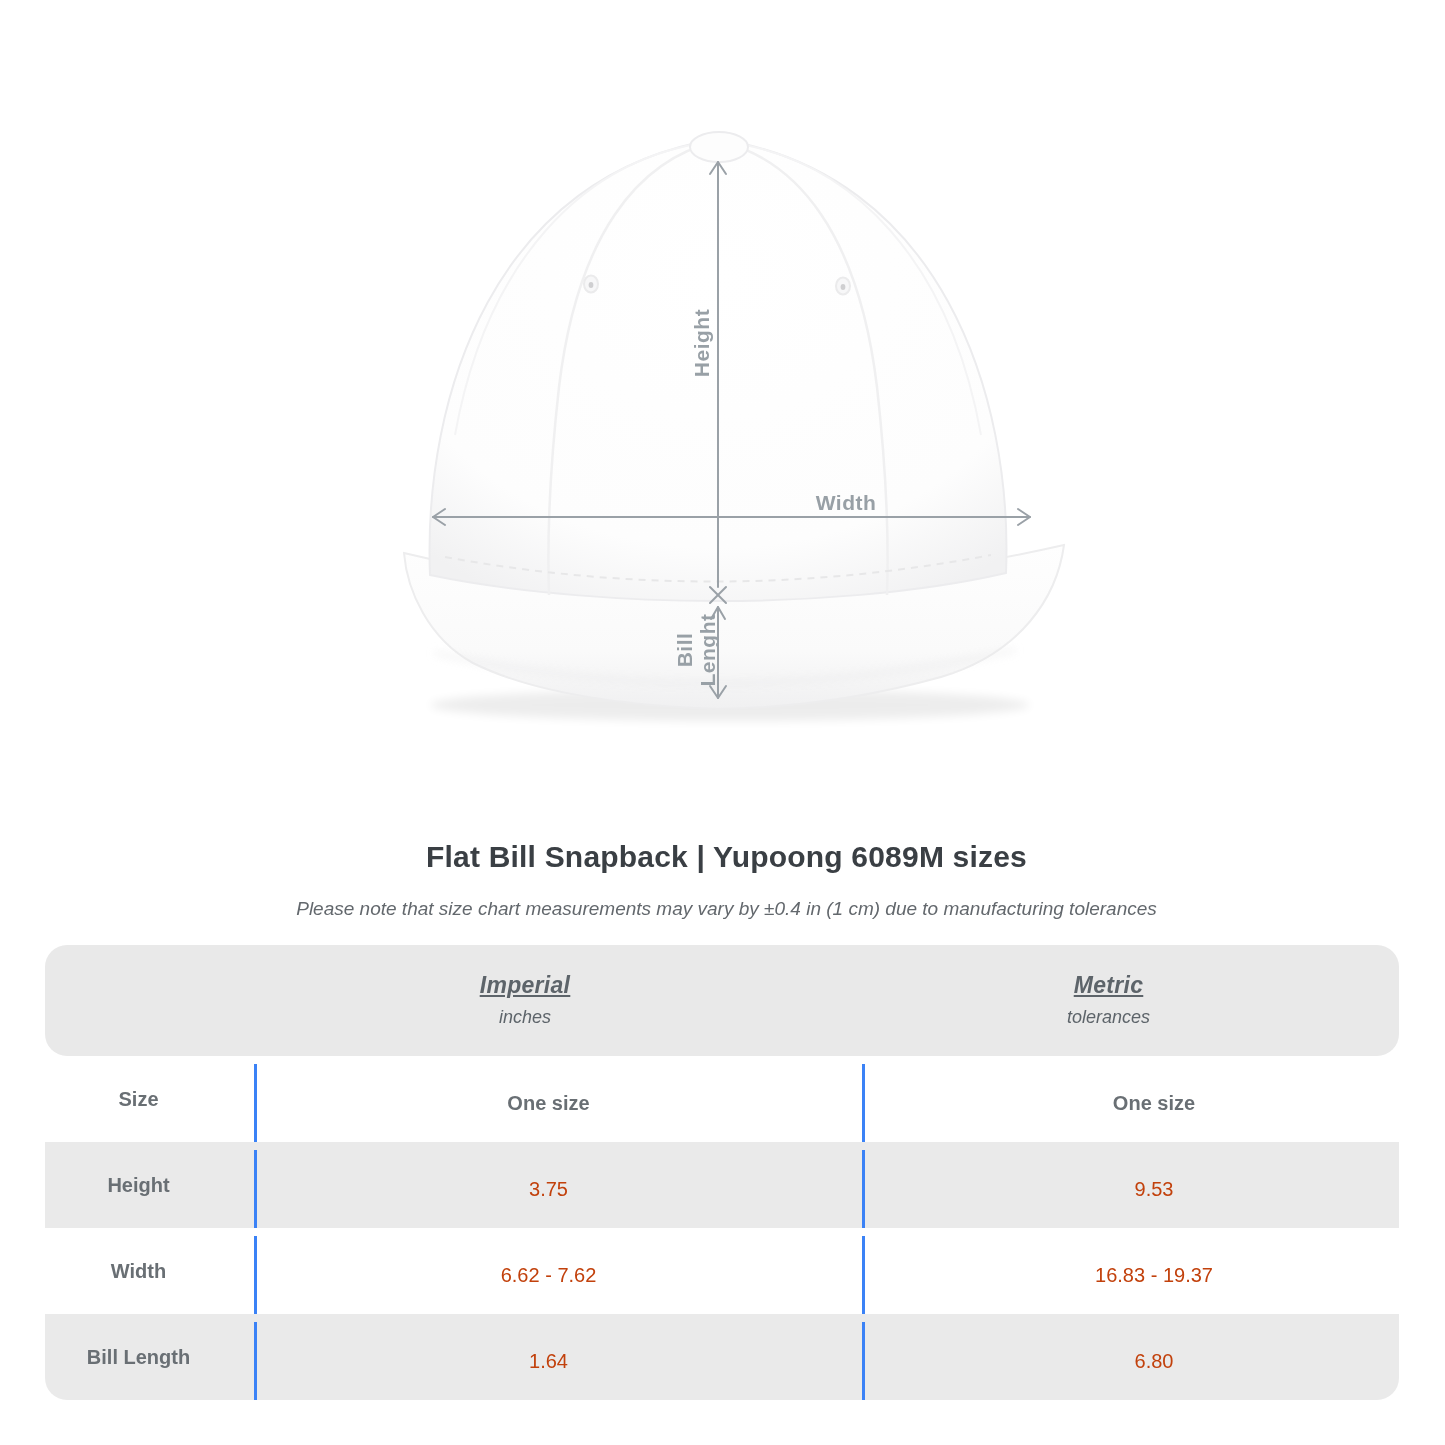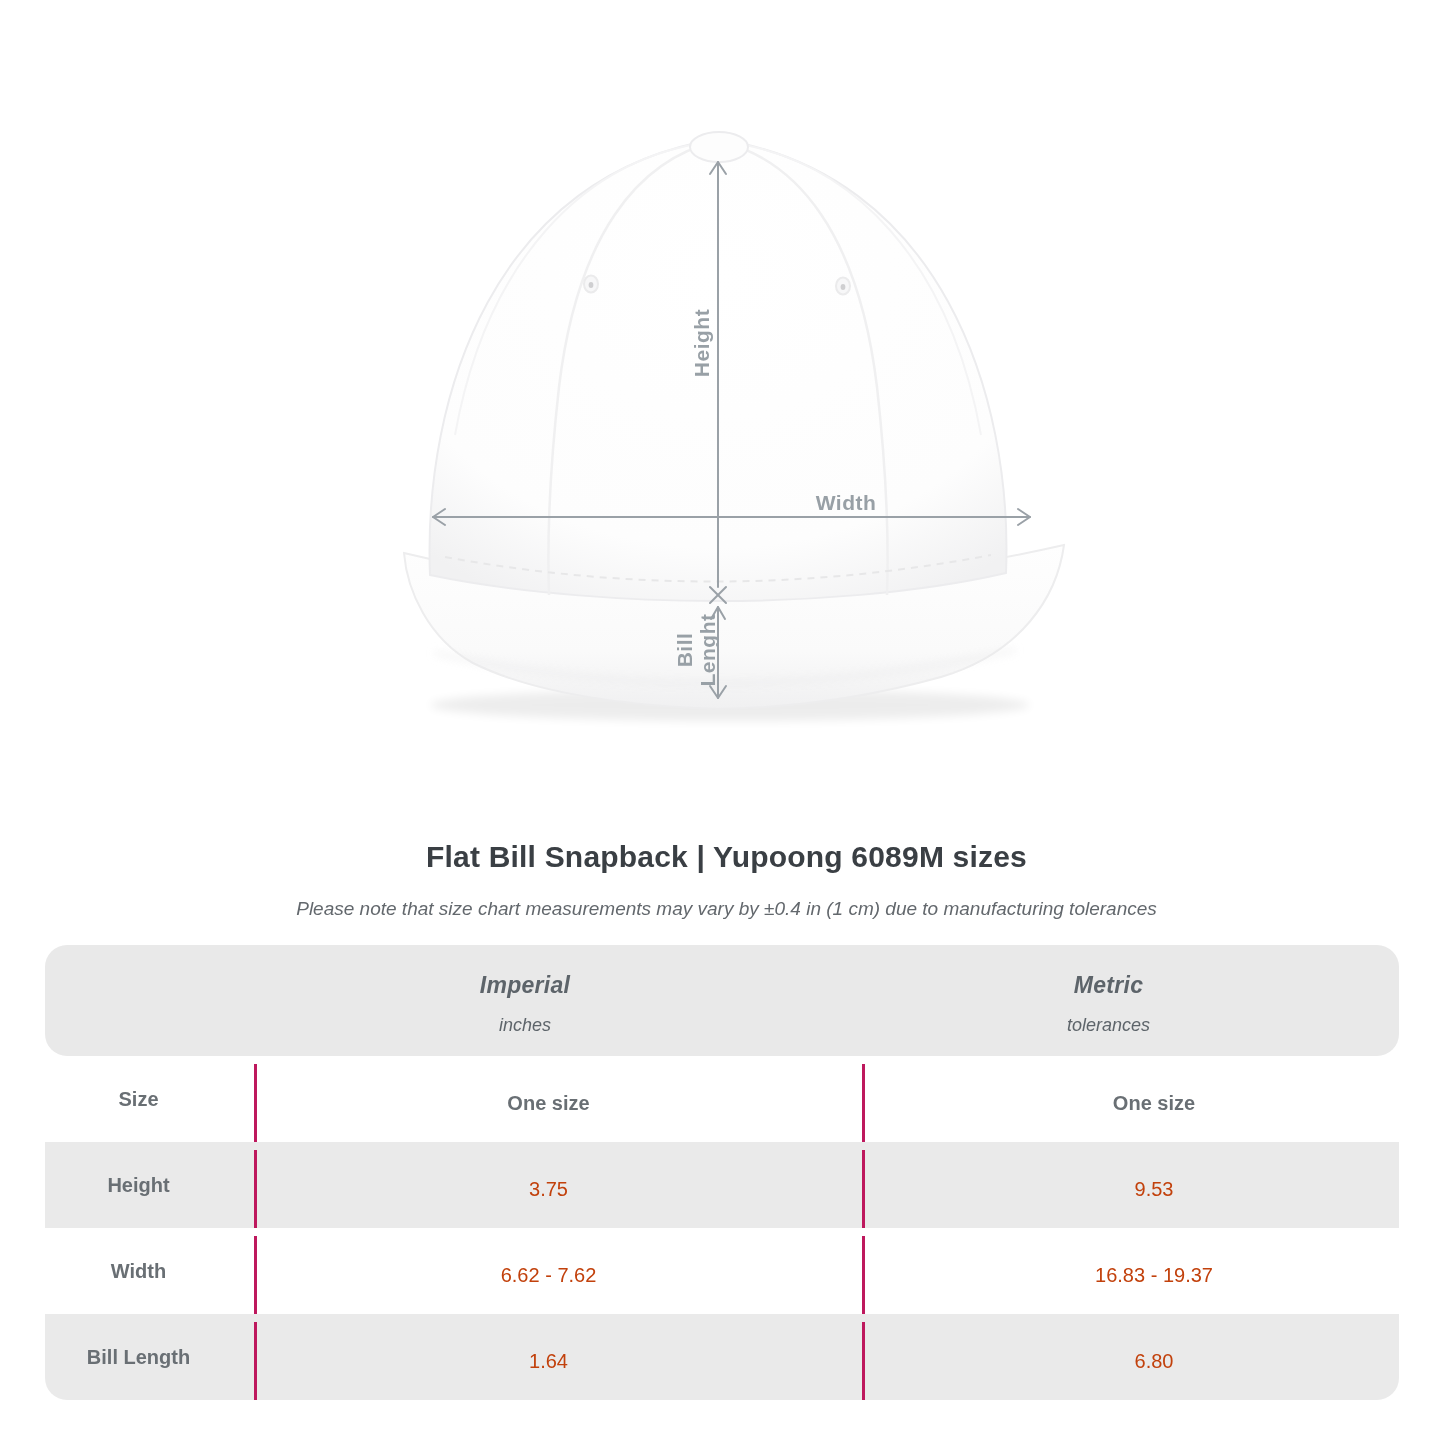--- a/index.html
+++ b/index.html
@@ -69,44 +69,45 @@
   }
   .unit-col { position: absolute; top: 27px; text-align: center; }
   .unit-col.imperial { left: 187px; width: 586px; }
   .unit-col.metric   { left: 773px; width: 581px; }
   .unit-name {
     font-size: 23px;
     font-weight: bold;
     font-style: italic;
     color: #5d646a;
     letter-spacing: 0.3px;
+    text-decoration: underline;
   }
   .unit-sub {
-    margin-top: 16px;
+    margin-top: 8px;
     font-size: 18px;
     font-style: italic;
     color: #5d646a;
   }
   .chart-body { }
   .chart-row {
     display: grid;
     grid-template-columns: 187px 586px 581px;
     height: 86px;
     gap: 22px;
   }
   .chart-row.alt { background: #eaeaea; }
   .chart-row.last { border-radius: 0 0 22px 22px; }
   .cell {
     display: flex;
     align-items: center;
     justify-content: center;
     overflow: hidden;
   }
   .chart-row .cell:nth-child(2),
-  .chart-row .cell:nth-child(3) { border-left: 3px solid #be185d; margin-top: 8px; }
+  .chart-row .cell:nth-child(3) { border-left: 3px solid #3b82f6; margin-top: 8px; }
   .row-label {
     font-weight: bold;
     font-size: 20px;
     color: #696f74;
   }
   .value { font-size: 20px; color: #c2410c; }
   .value.emph { font-weight: bold; color: #696f74; }
 </style>
 </head>
 <body>

